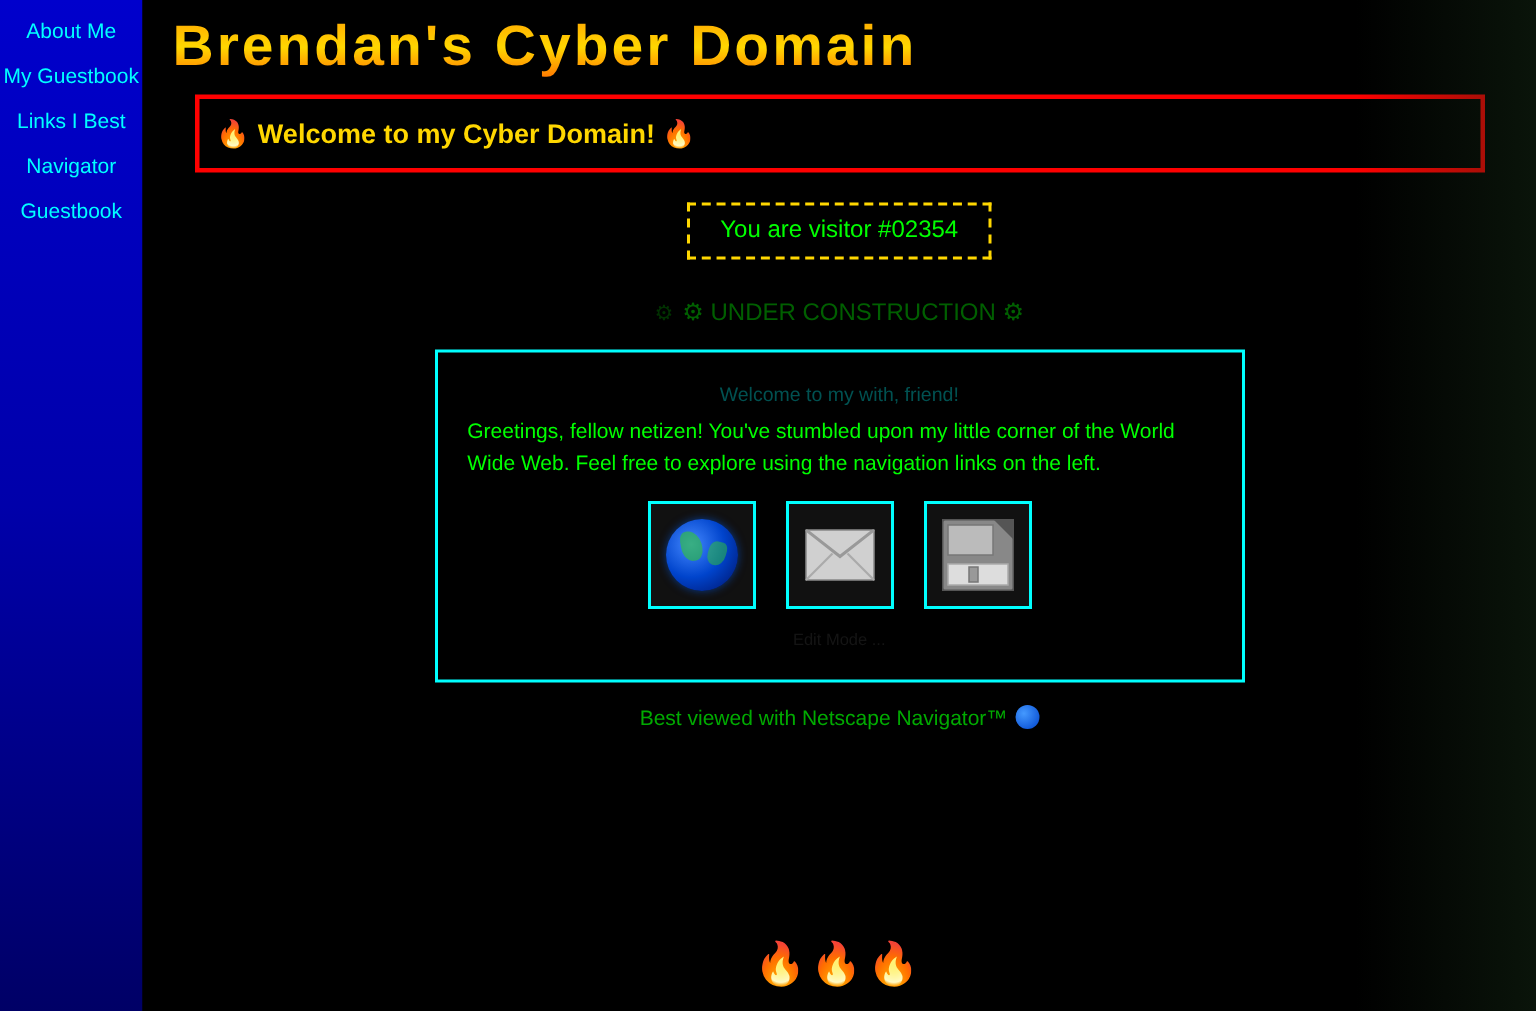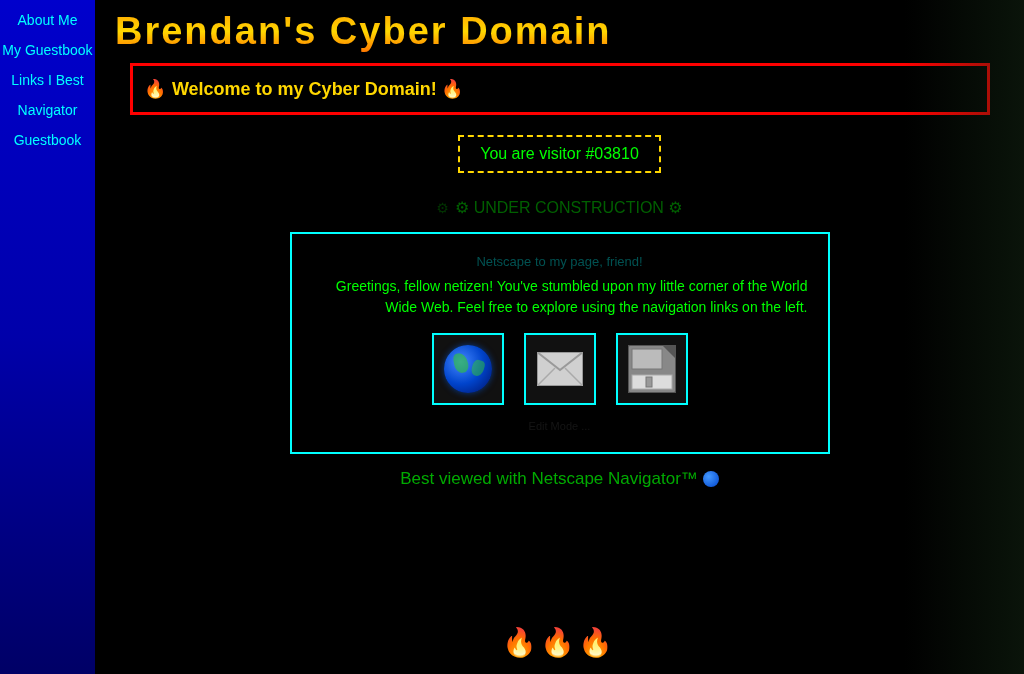--- a/index.html
+++ b/index.html
@@ -135,21 +135,21 @@
       font-size: 13px;
       font-family: 'Comic Sans MS', cursive, sans-serif;
       opacity: 0.6;
       margin-bottom: -8px;
     }
 
     #greetings-text {
       color: #00ff00;
       font-size: 14px;
       font-family: 'Comic Sans MS', cursive, sans-serif;
-      text-align: right;
+      text-align: left;
       line-height: 1.5;
     }
 
     
     #icons-row {
       display: flex;
       flex-direction: row;
       gap: 20px;
       align-items: center;
       justify-content: center;
@@ -213,21 +213,21 @@
     #edit-mode-text {
       color: #333;
       font-size: 11px;
       font-family: 'Comic Sans MS', cursive, sans-serif;
       opacity: 0.4;
     }
 
     
     #best-viewed {
       color: #00aa00;
-      font-size: 17px;
+      font-size: 14px;
       font-family: 'Comic Sans MS', cursive, sans-serif;
       margin-top: 15px;
       display: flex;
       align-items: center;
       gap: 5px;
     }
 
     
     #bottom-flames {
       position: absolute;
@@ -274,32 +274,32 @@
 </div>
 
 <div id="main">
 
   <div id="title" style="background: linear-gradient(rgb(255, 140, 0), rgb(255, 215, 0), rgb(255, 69, 0)) text; -webkit-text-fill-color: transparent; font-size: 38px; font-weight: bold;">Brendan's Cyber Domain</div>
 
   <div id="welcome-banner">
     <span id="welcome-text">🔥 Welcome to my Cyber Domain! 🔥</span>
   </div>
 
-  <div id="visitor-counter">You are visitor #03810</div>
+  <div id="visitor-counter">You are visitor #02354</div>
 
   <div id="under-construction">
     <span class="watermark-construction">
       <span class="gear-char">⚙</span>
       <span>⚙ UNDER CONSTRUCTION ⚙</span>
     </span>
   </div>
 
   <div id="content-box">
 
-    <span id="welcome-subtitle">Netscape to my page, friend!</span>
+    <span id="welcome-subtitle">Welcome to my with, friend!</span>
 
     <p id="greetings-text">Greetings, fellow netizen! You've stumbled upon my little corner of the World Wide Web. Feel free to explore using the navigation links on the left.</p>
 
     <div id="icons-row">
 
       <div class="icon-box">
         <div class="globe-icon"></div>
       </div>
 
       <div class="icon-box">

